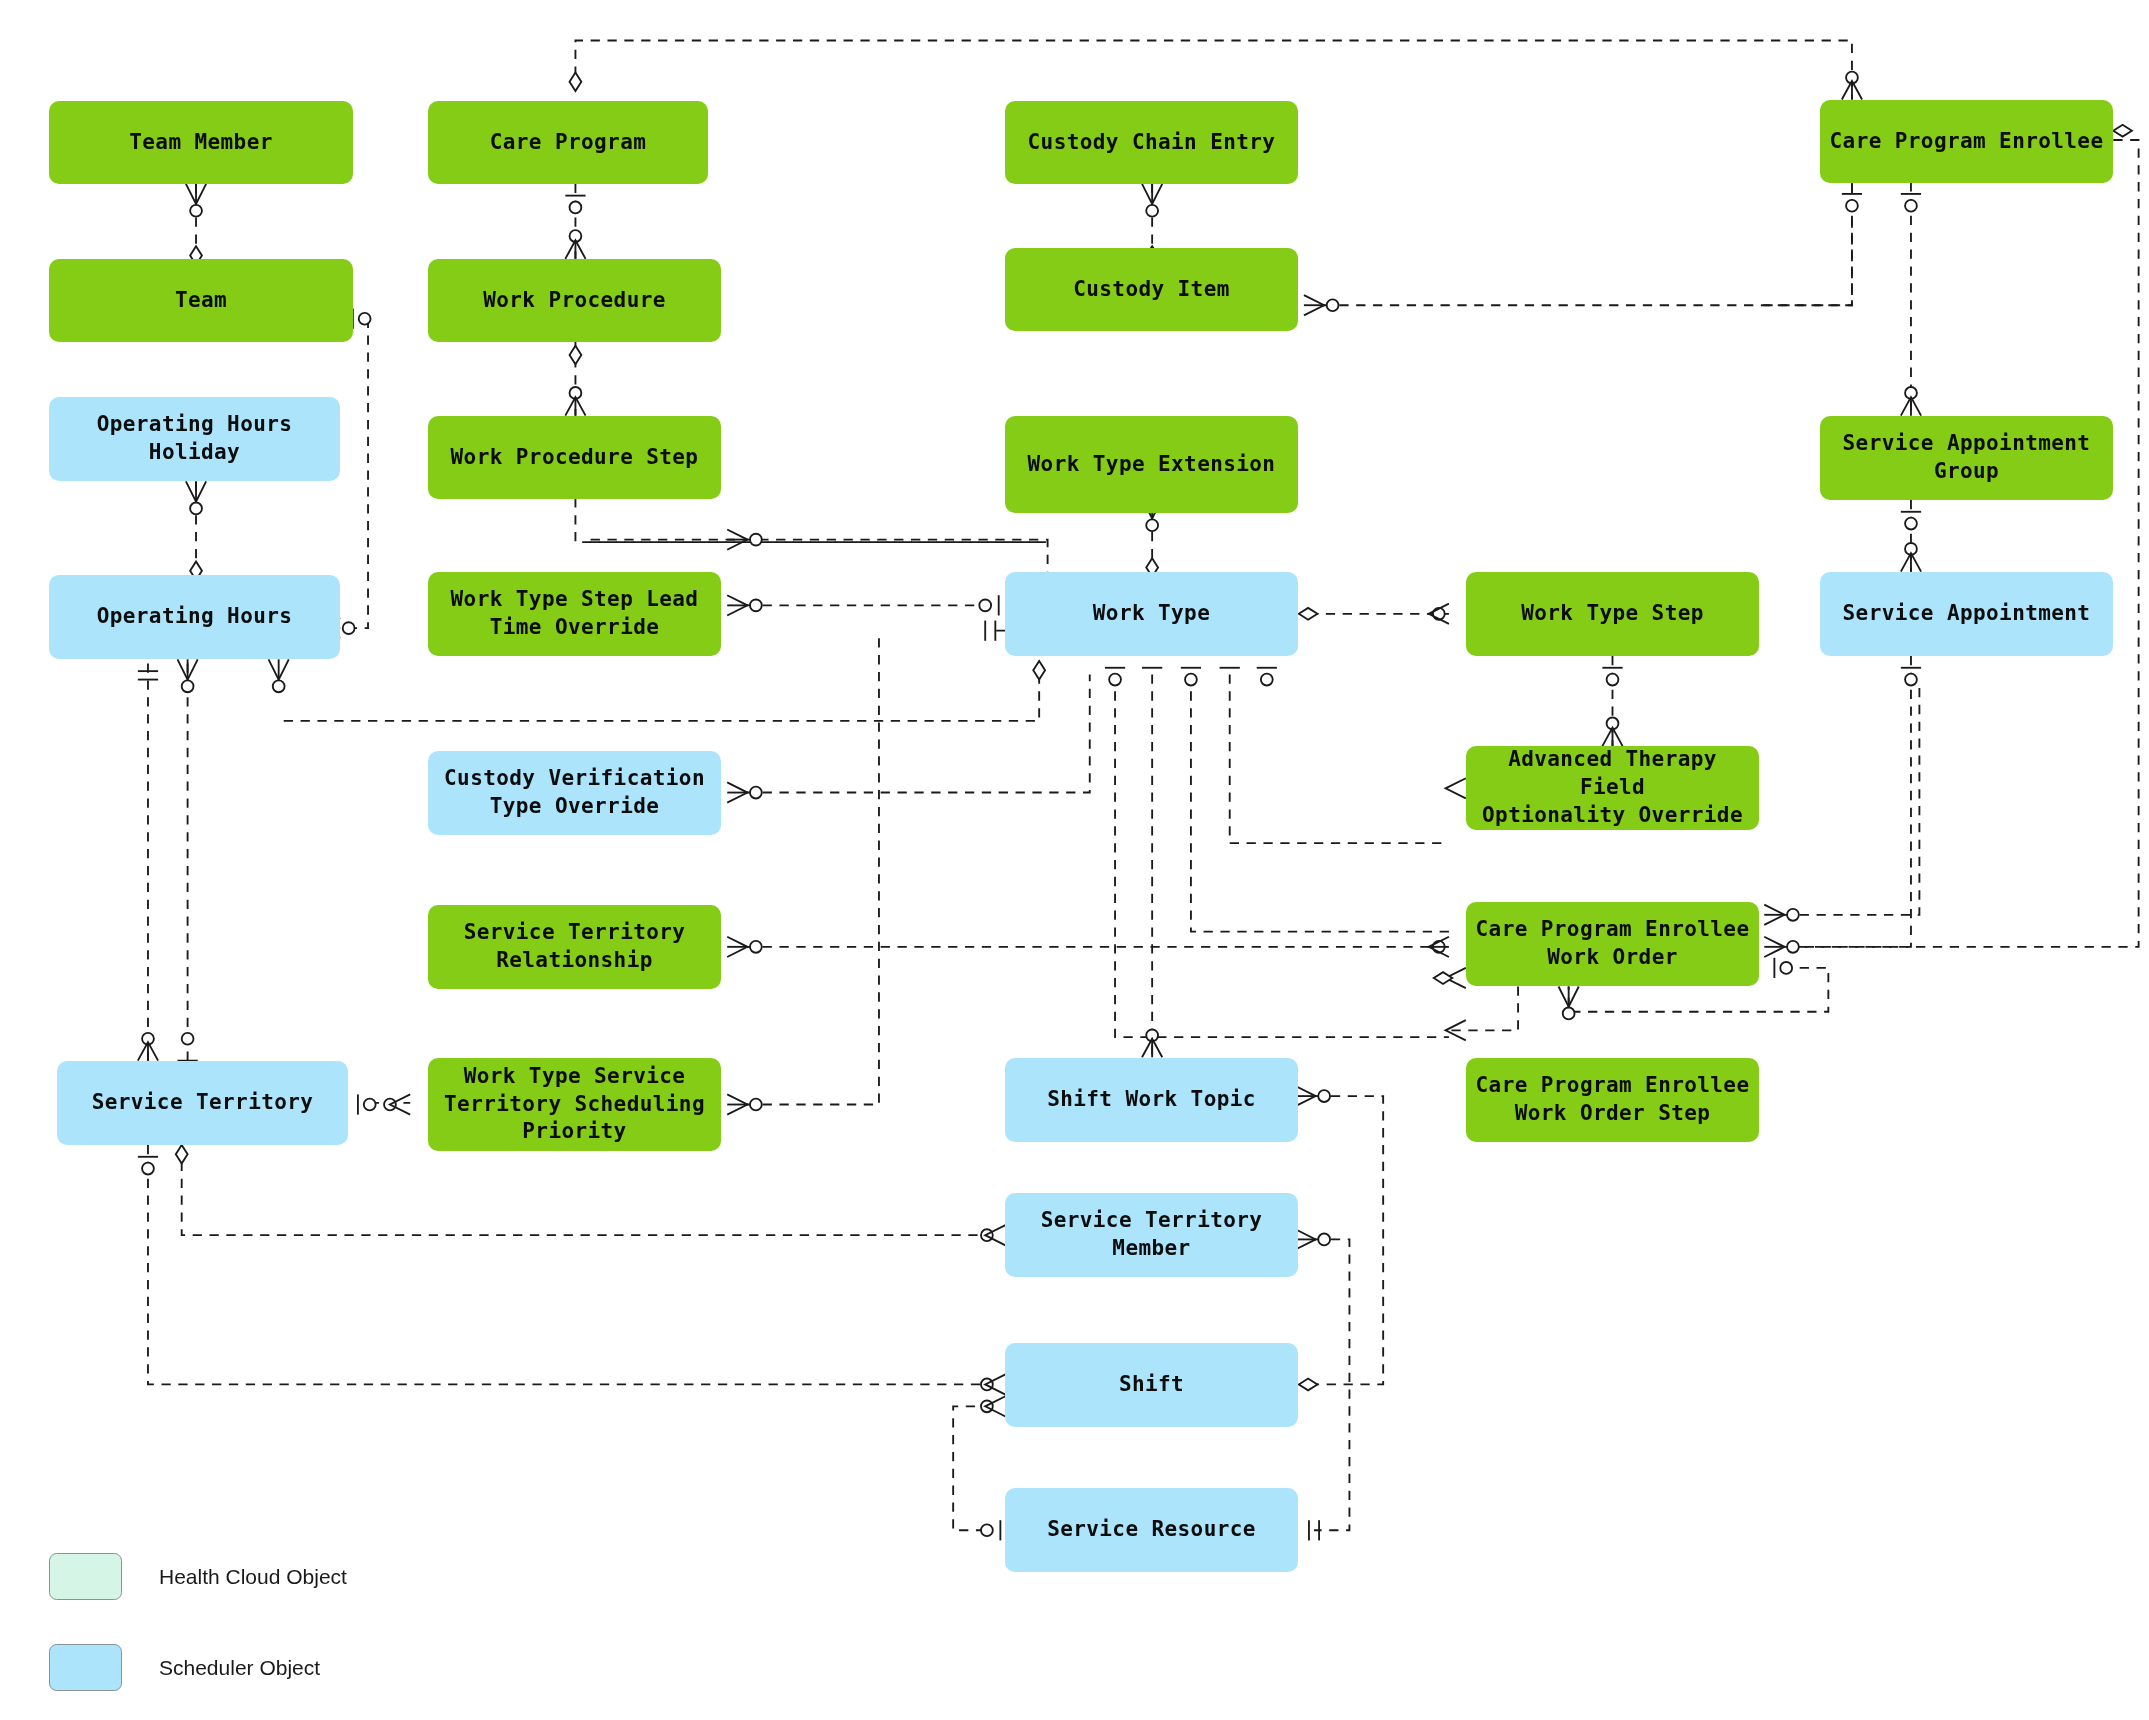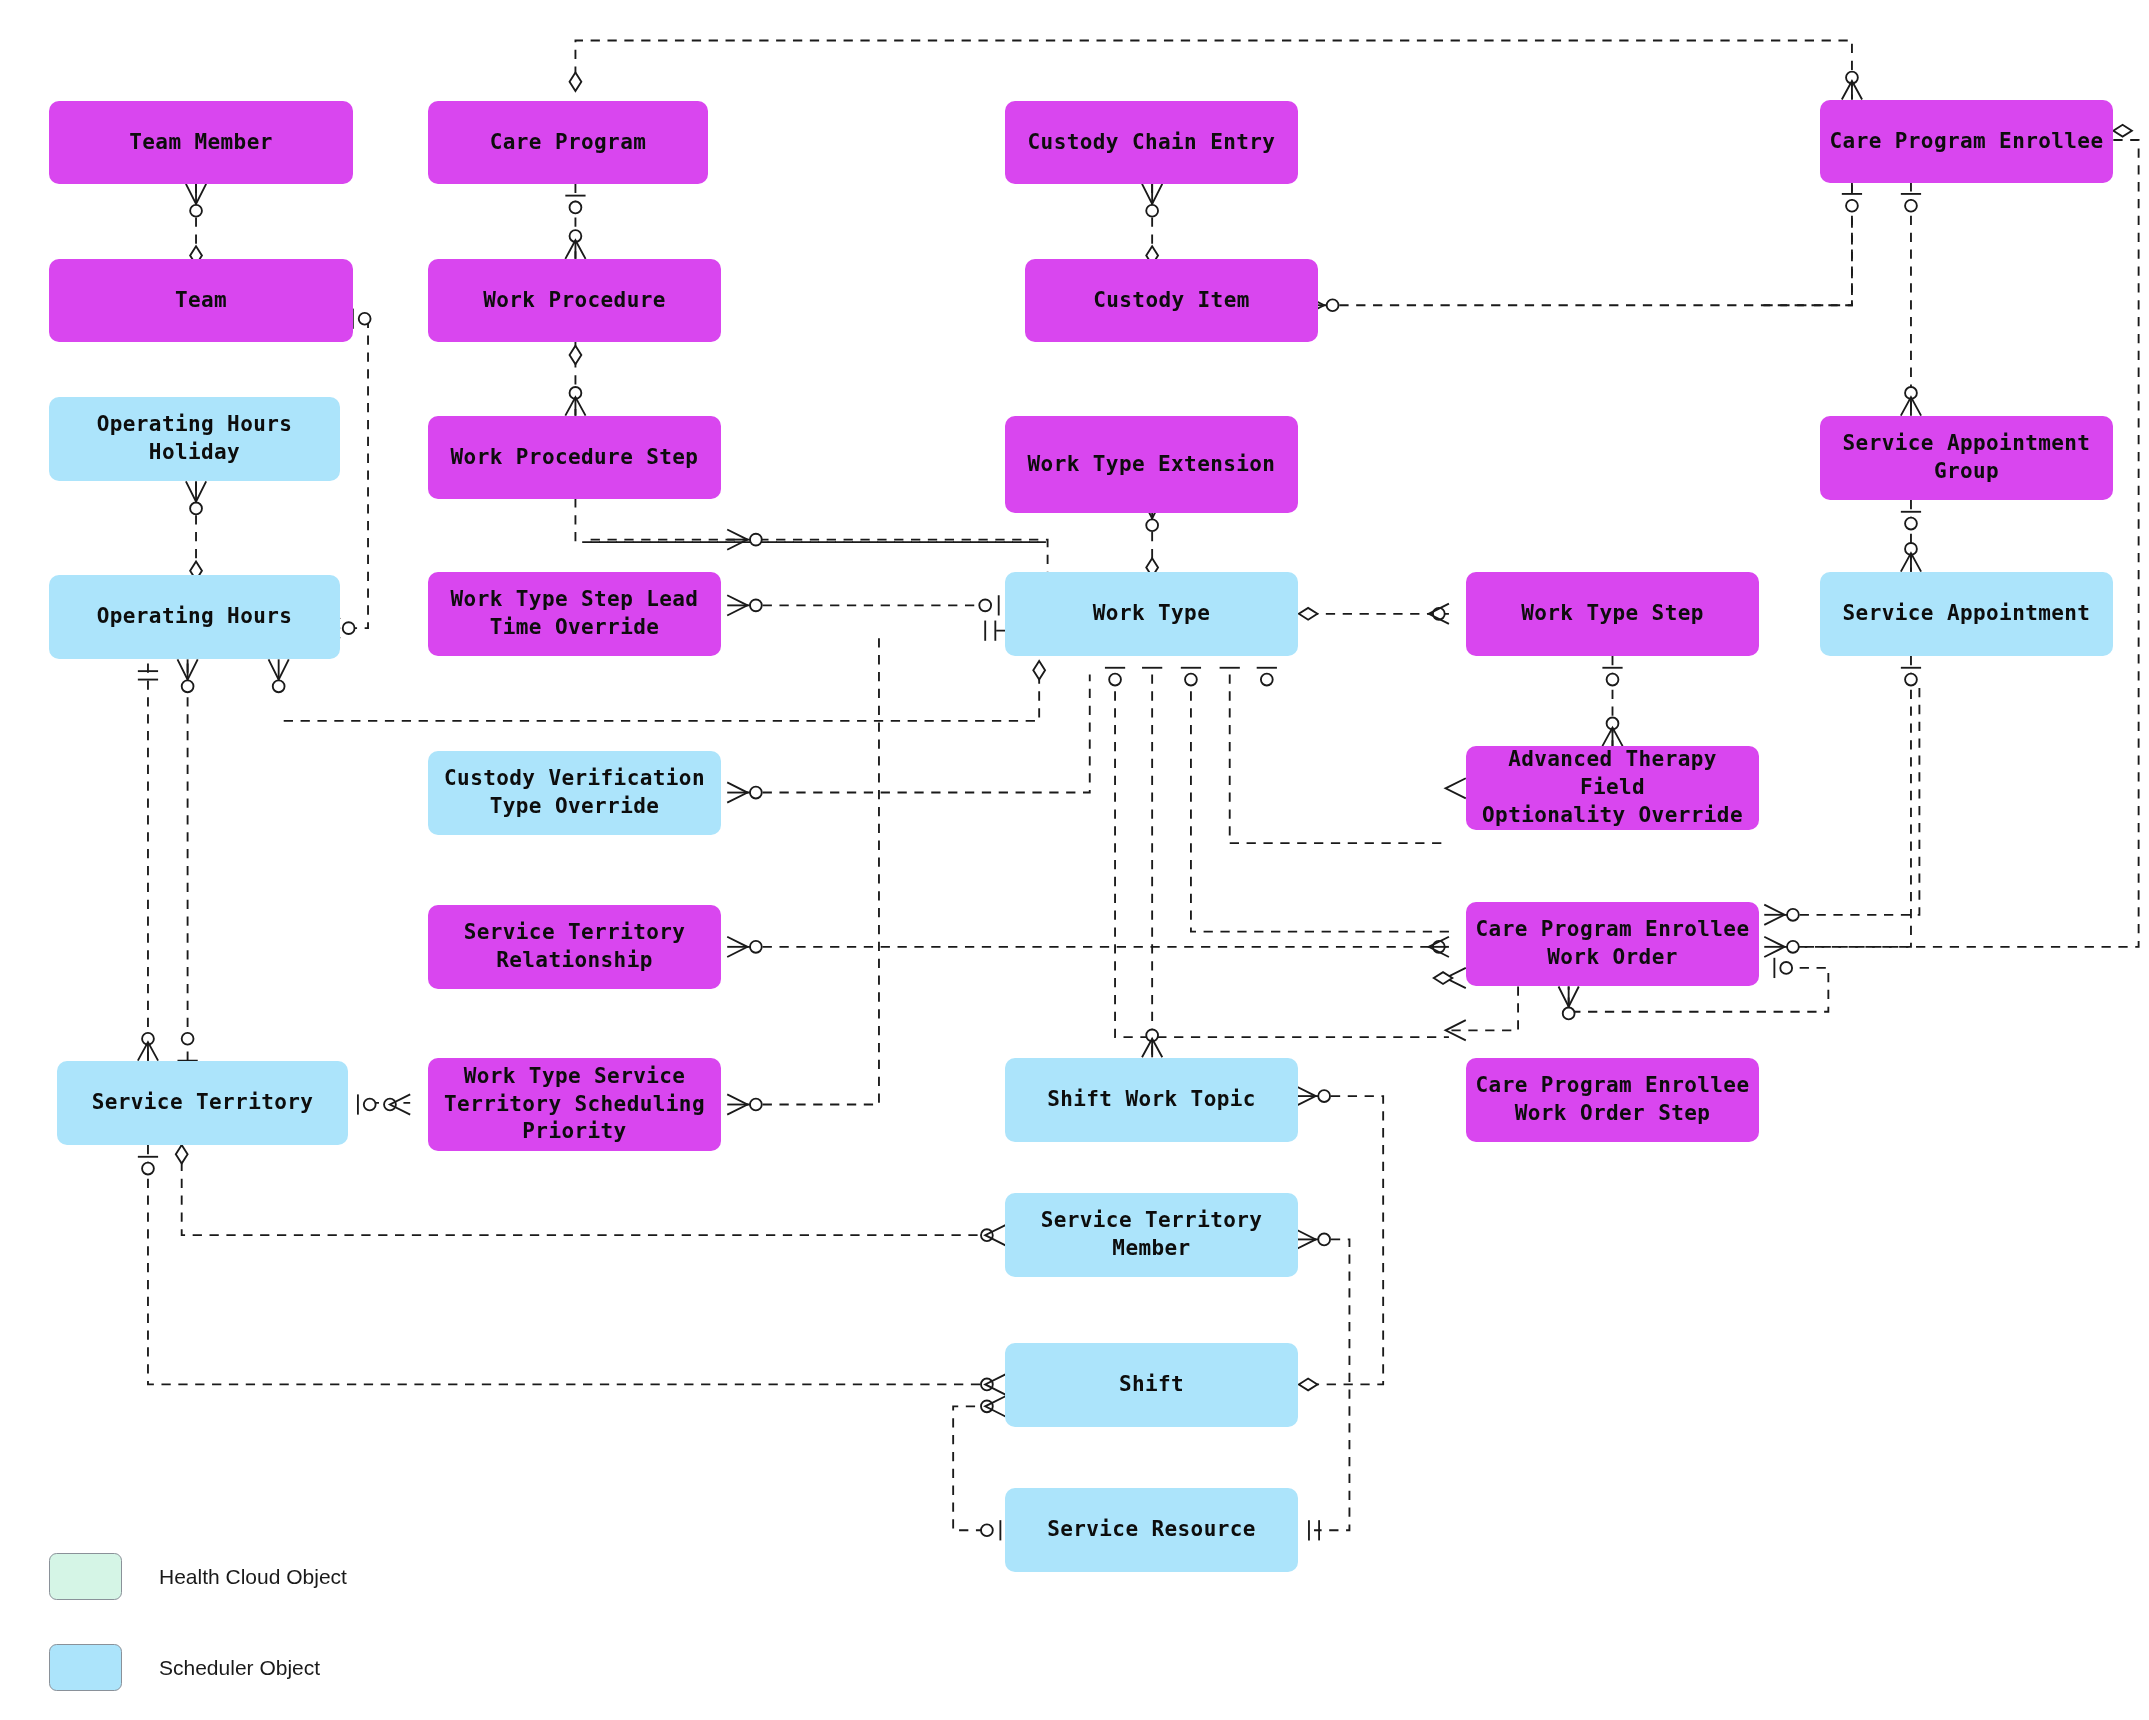--- a/index.html
+++ b/index.html
@@ -33,21 +33,21 @@
     text-align: center;
     font-family: "DejaVu Sans Mono", monospace;
     font-weight: 700;
     font-size: 21px;
     line-height: 1.32;
     color: #0d0d0d;
     letter-spacing: 0.4px;
     padding: 3.4px 8.4px;
     z-index: 5;
   }
-  .entity.hc { background: #d946ef; text-align: center; }
+  .entity.hc { background: #84cc16; text-align: center; }
   .entity.sch { background: #ace4fb; }
   .legend-box {
     position: absolute;
     box-sizing: border-box;
     width: 73px;
     height: 47px;
     border: 1.3px solid #8a9199;
     border-radius: 7.6px;
     z-index: 6;
   }
@@ -460,21 +460,21 @@
   </div>
 
   <div class="entity hc" style="left:428px;top:1058px;width:293px;height:93px;">
     <span>Work Type Service<br>Territory Scheduling<br>Priority</span>
   </div>
 
   <div class="entity hc" style="left:1005px;top:101px;width:293px;height:83px;">
     <span>Custody Chain Entry</span>
   </div>
 
-  <div class="entity hc" style="left:1005px;top:259px;width:293px;height:83px;margin-left:20px;">
+  <div class="entity hc" style="left:1005px;top:248px;width:293px;height:83px;">
     <span>Custody Item</span>
   </div>
 
   <div class="entity hc" style="left:1005px;top:416px;width:293px;height:97px;">
     <span>Work Type Extension</span>
   </div>
 
   <div class="entity sch" style="left:1005px;top:572px;width:293px;height:84px;">
     <span>Work Type</span>
   </div>

